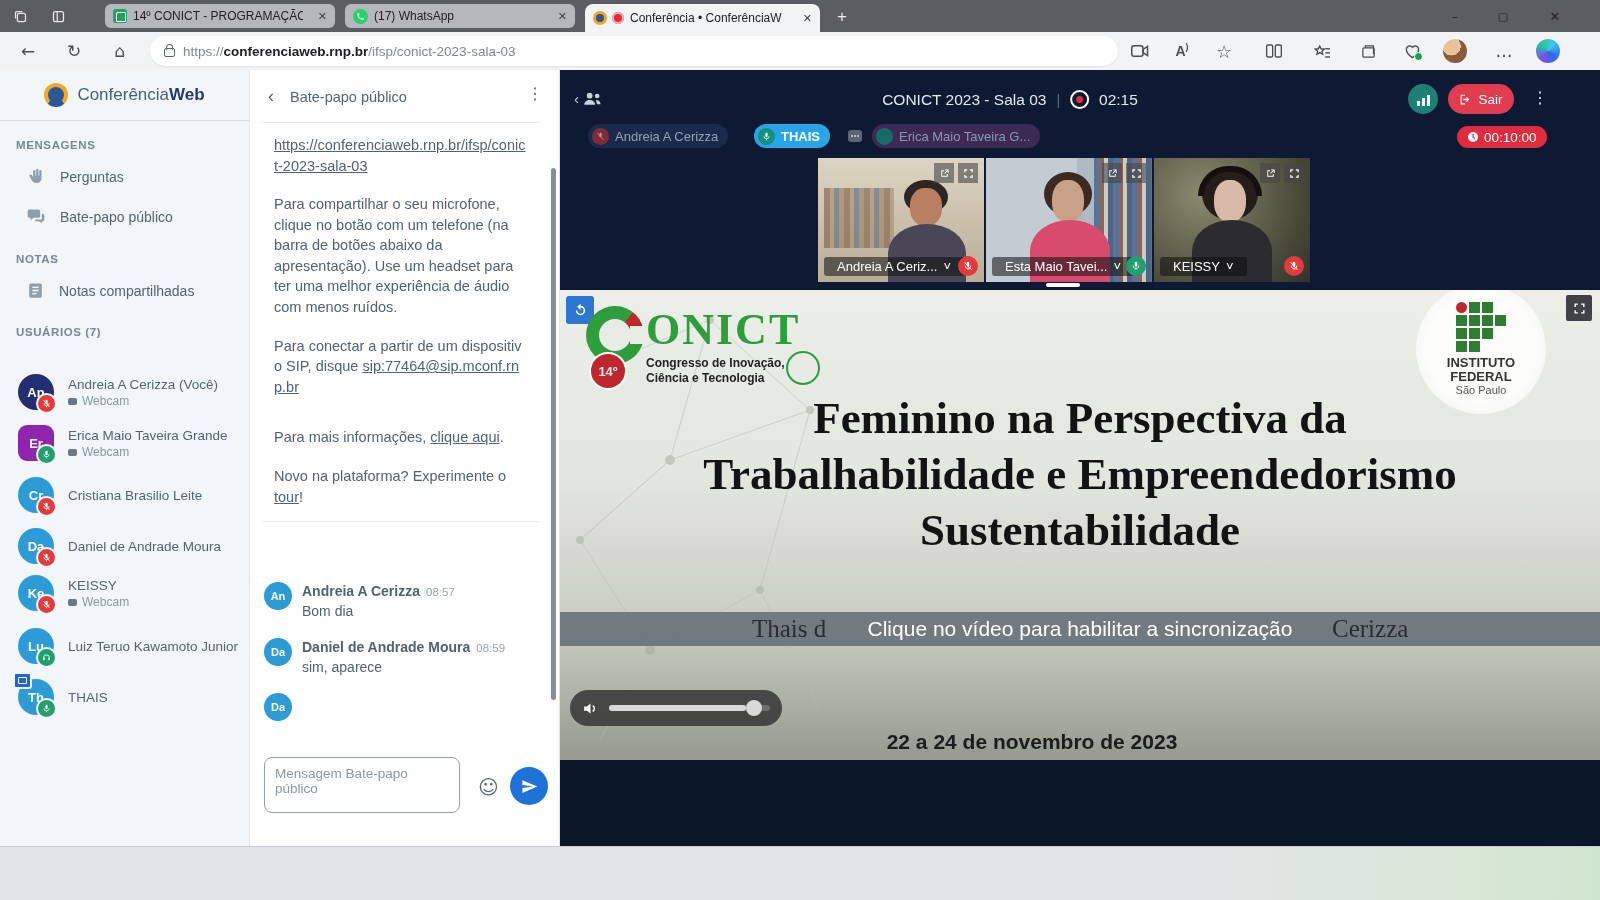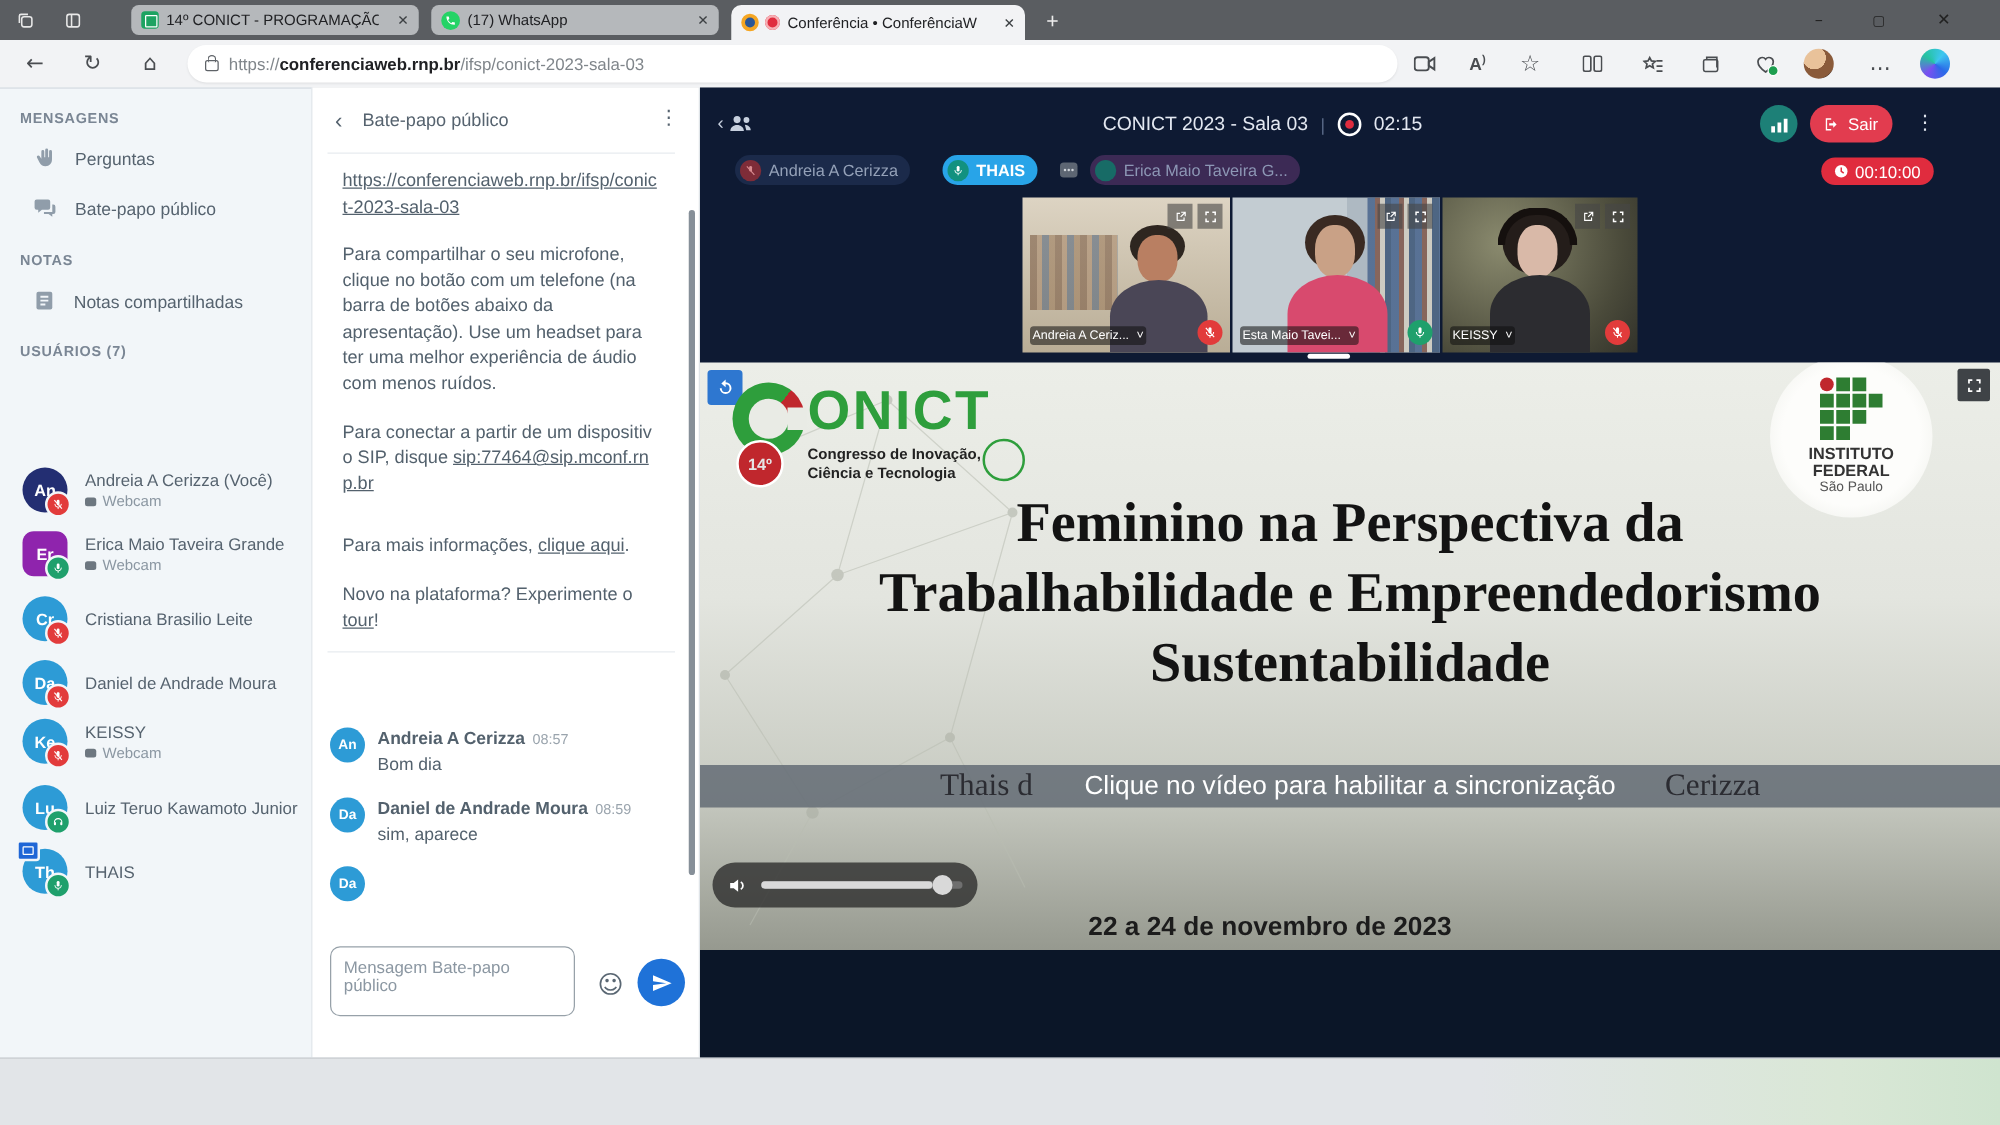--- a/index.html
+++ b/index.html
@@ -37,21 +37,21 @@
   .msg-name{font-weight:700;font-size:14px;color:#53616d;}
   .msg-time{font-size:11.5px;color:#9aa4ad;margin-left:6px;}
   .msg-body{font-size:14px;color:#53616d;margin-top:3px;}
   .chat-input{position:absolute;left:14px;top:687px;width:196px;height:56px;border:1px solid #97a1a9;border-radius:8px;resize:none;font-family:"Liberation Sans",sans-serif;font-size:13.5px;color:#53616d;padding:8px 10px;box-sizing:border-box;outline:none;}
   .chat-input::placeholder{color:#8b97a2;}
   
   .main{position:absolute;left:560px;top:70px;width:1040px;height:776px;background:#0e1a33;}
   .pill{height:24px;border-radius:12px;display:flex;align-items:center;padding:0 10px 0 4px;gap:6px;font-size:13px;box-sizing:border-box;}
   .pill .pic{width:17px;height:17px;border-radius:50%;display:flex;align-items:center;justify-content:center;}
   .cam{position:absolute;top:88px;height:124px;overflow:hidden;background:#222;}
-  .cam .nm{position:absolute;left:6px;bottom:6px;background:rgba(15,15,15,.55);color:#fff;font-size:10px;border-radius:3px;padding:2px 2px;display:flex;gap:6px;align-items:center;}
+  .cam .nm{position:absolute;left:6px;bottom:6px;background:rgba(15,15,15,.55);color:#fff;font-size:13px;border-radius:3px;padding:2px 13px;display:flex;gap:6px;align-items:center;}
   .cam .micbadge{position:absolute;right:6px;bottom:6px;width:20px;height:20px;border-radius:50%;display:flex;align-items:center;justify-content:center;}
   .cam .topbtn{position:absolute;top:5px;width:20px;height:20px;background:rgba(70,70,70,.6);display:flex;align-items:center;justify-content:center;}
   .slide{position:absolute;left:0;top:220px;width:1040px;height:470px;background:linear-gradient(180deg,#eceee8 0%,#e3e5df 40%,#c9ccc3 72%,#96998f 100%);overflow:hidden;}
   .slide-title{font-family:"Liberation Serif",serif;font-weight:700;font-size:45px;line-height:56px;color:#131313;text-align:center;}
   .capbar{position:absolute;left:0;top:322px;width:1240px;height:34px;background:rgba(95,104,113,.82);}
   .capauthor{position:absolute;top:3px;font-family:"Liberation Serif",serif;font-size:25px;color:#24242a;opacity:.9;}
   .captext{position:absolute;left:0;top:5px;width:1040px;text-align:center;color:#fff;font-size:21px;}
   
   .taskbar{position:absolute;left:0;top:846px;width:1600px;height:54px;background:linear-gradient(90deg,#e2e5e8 0%,#e2e5e8 74%,#d9e7d6 92%,#cfe4cf 100%);border-top:1px solid #c9cdd1;}
   .glyph{font-family:"DejaVu Sans",sans-serif;}
@@ -155,20 +155,24 @@
     <span class="navico" style="left:1443px;">
       <span style="width:24px;height:24px;border-radius:50%;background:radial-gradient(circle at 35% 30%,#e9c29a 0 40%,#8a5a3a 41% 75%,#5a3a28 76%);display:inline-block;"></span>
     </span>
     <span class="navico glyph" style="left:1492px;">…</span>
     <span class="navico" style="left:1536px;">
       <span style="width:24px;height:24px;border-radius:50%;background:conic-gradient(from 40deg,#3ec6f0,#2a6ae8,#7a4ff0,#25c3a0,#3ec6f0);display:inline-block;"></span>
     </span>
   </div>
 
   <div class="sidebar">
+    <div style="display:flex;align-items:center;justify-content:center;gap:9px;height:50px;">
+      <span style="width:24px;height:24px;border-radius:50%;border:4px solid #f5a623;border-bottom-color:#2b5797;background:#2b5797;box-sizing:border-box;"></span>
+      <span style="font-size:17px;color:#4a5b77;"><span>Conferência</span><b style="color:#27357a;">Web</b></span>
+    </div>
     <div style="height:1px;background:#d8dde3;"></div>
 
     <div class="sb-label" style="margin:18px 0 0 16px;">MENSAGENS</div>
 
     <div class="sb-item" style="margin:16px 0 0 26px;">
       <svg width="20" height="20" viewBox="0 0 24 24" fill="#909daa">
           <path d="M8.5 12V5a1.4 1.4 0 0 1 2.8 0v5.5h.9V3.6a1.4 1.4 0 0 1 2.8 0v6.9h.9V5a1.4 1.4 0 0 1 2.8 0v7.8c0 3.8-2.5 6.4-6.2 6.4-2.9 0-4.6-1.3-5.9-3.9l-2.3-4.6c-.4-.9.3-1.8 1.3-1.8.5 0 1 .3 1.3.7l1.6 2.4z"></path>
         </svg>
       <span>Perguntas</span>
     </div>
@@ -542,21 +546,21 @@
       <div style="position:absolute;right:8px;top:5px;width:26px;height:26px;background:#3f4347;display:flex;align-items:center;justify-content:center;border-radius:2px;">
         <svg width="13" height="13" viewBox="0 0 24 24" fill="none" stroke="#fff" stroke-width="2.6">
             <path d="M4 9V4h5M15 4h5v5M20 15v5h-5M9 20H4v-5"></path>
           </svg>
       </div>
 
       <div style="position:absolute;left:26px;top:6px;">
         <span style="position:absolute;left:0;top:10px;width:58px;height:58px;border-radius:50%;background:conic-gradient(from 200deg,#2e9e3c 0 55%,#c0272d 55% 68%,#2e9e3c 68% 100%);"></span>
         <span style="position:absolute;left:13px;top:23px;width:32px;height:32px;border-radius:50%;background:#e9ebe5;"></span>
         <span style="position:absolute;left:44px;top:30px;width:16px;height:18px;background:#e9ebe5;"></span>
-        <span style="position:absolute;left:60px;top:8px;font-size:44px;font-weight:700;color:#2e9e3c;letter-spacing:2px;">ONICT</span>
+        <span style="position:absolute;left:60px;top:8px;font-size:44px;font-weight:700;color:#2e9e3c;letter-spacing:2px;font-family:Liberation Serif, serif;">ONICT</span>
         <span style="position:absolute;left:3px;top:56px;width:34px;height:34px;border-radius:50%;background:#c0272d;border:2px solid #fff;color:#e5e5e5;font-size:13px;font-weight:700;display:flex;align-items:center;justify-content:center;">14º</span>
         <span style="position:absolute;left:60px;top:60px;font-size:12px;font-weight:700;color:#222;white-space:nowrap;">Congresso de Inovação,</span>
         <span style="position:absolute;left:60px;top:75px;font-size:12px;font-weight:700;color:#222;white-space:nowrap;">Ciência e Tecnologia</span>
         <span style="position:absolute;left:200px;top:55px;width:30px;height:30px;border-radius:50%;border:2px solid #2e9e3c;"></span>
       </div>
 
       <div style="position:absolute;left:856px;top:-6px;width:130px;height:130px;border-radius:50%;background:radial-gradient(circle,#fdfdfb 60%,rgba(253,253,251,0));display:flex;flex-direction:column;align-items:center;justify-content:center;">
         <div style="display:grid;grid-template-columns:repeat(4,11px);grid-gap:2px;margin-bottom:4px;">
           <span style="width:11px;height:11px;border-radius:50%;background:#c0272d;"></span>
             <span style="width:11px;height:11px;background:#2e7d32;"></span>
@@ -596,21 +600,21 @@
         <svg width="17" height="17" viewBox="0 0 24 24" fill="#fff">
             <path d="M3 9v6h4l5 4V5L7 9H3z"></path>
             <path d="M15 8a4.5 4.5 0 0 1 0 8" stroke="#fff" stroke-width="2" fill="none"></path>
           </svg>
         <span style="position:relative;flex:1;height:6px;border-radius:3px;background:#6f6f6f;">
           <span style="position:absolute;left:0;top:0;width:85%;height:6px;border-radius:3px;background:#d9d9d9;"></span>
           <span style="position:absolute;left:85%;top:-5px;width:16px;height:16px;border-radius:50%;background:#d9d9d9;"></span>
         </span>
       </div>
 
-      <div style="position:absolute;left:0;top:440px;width:912px;text-align:center;font-size:21px;font-weight:700;color:#1c1c1c;">22 a 24 de novembro de 2023</div>
+      <div style="position:absolute;left:0;top:440px;width:912px;text-align:center;font-size:21px;font-weight:700;color:#1c1c1c;padding-left:16px;">22 a 24 de novembro de 2023</div>
     </div>
 
     <div style="position:absolute;left:0;top:690px;width:1040px;height:86px;background:#0b1628;">
       
       
 
       
       
       
       

